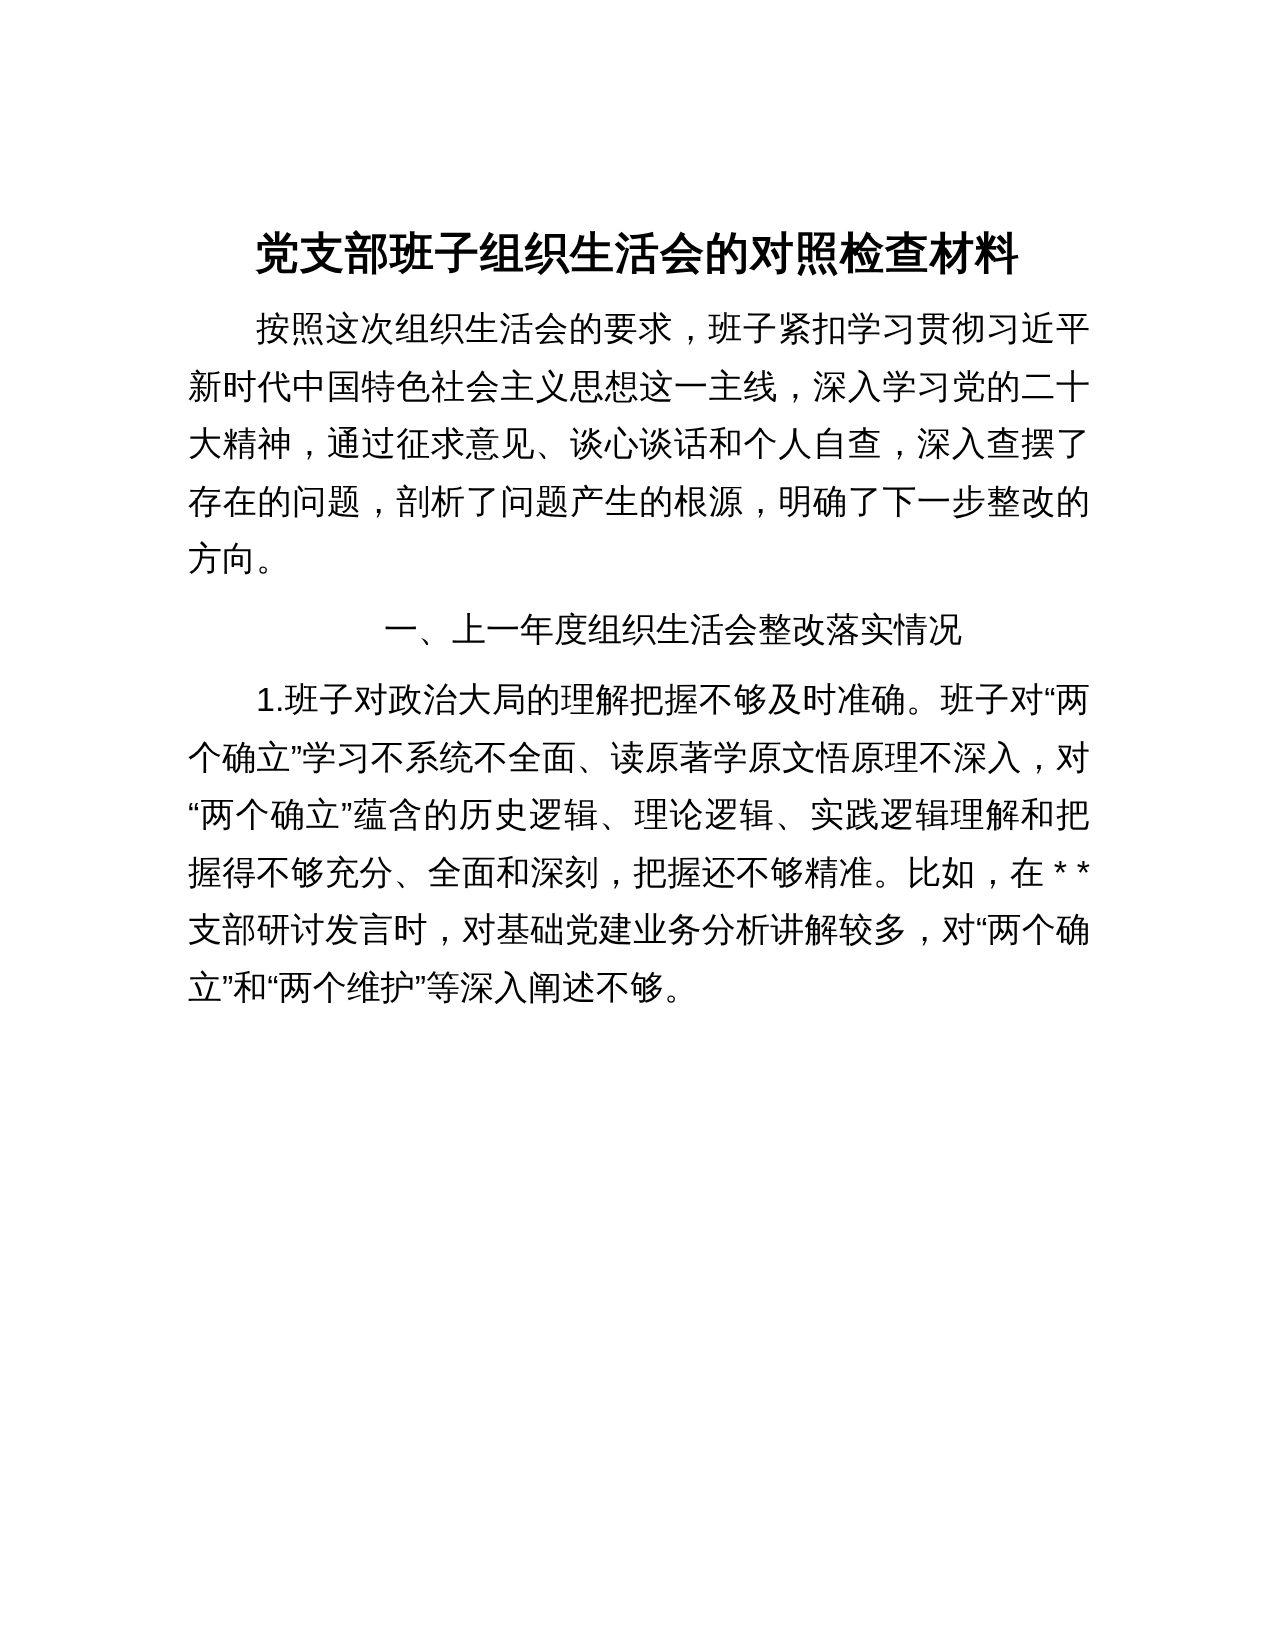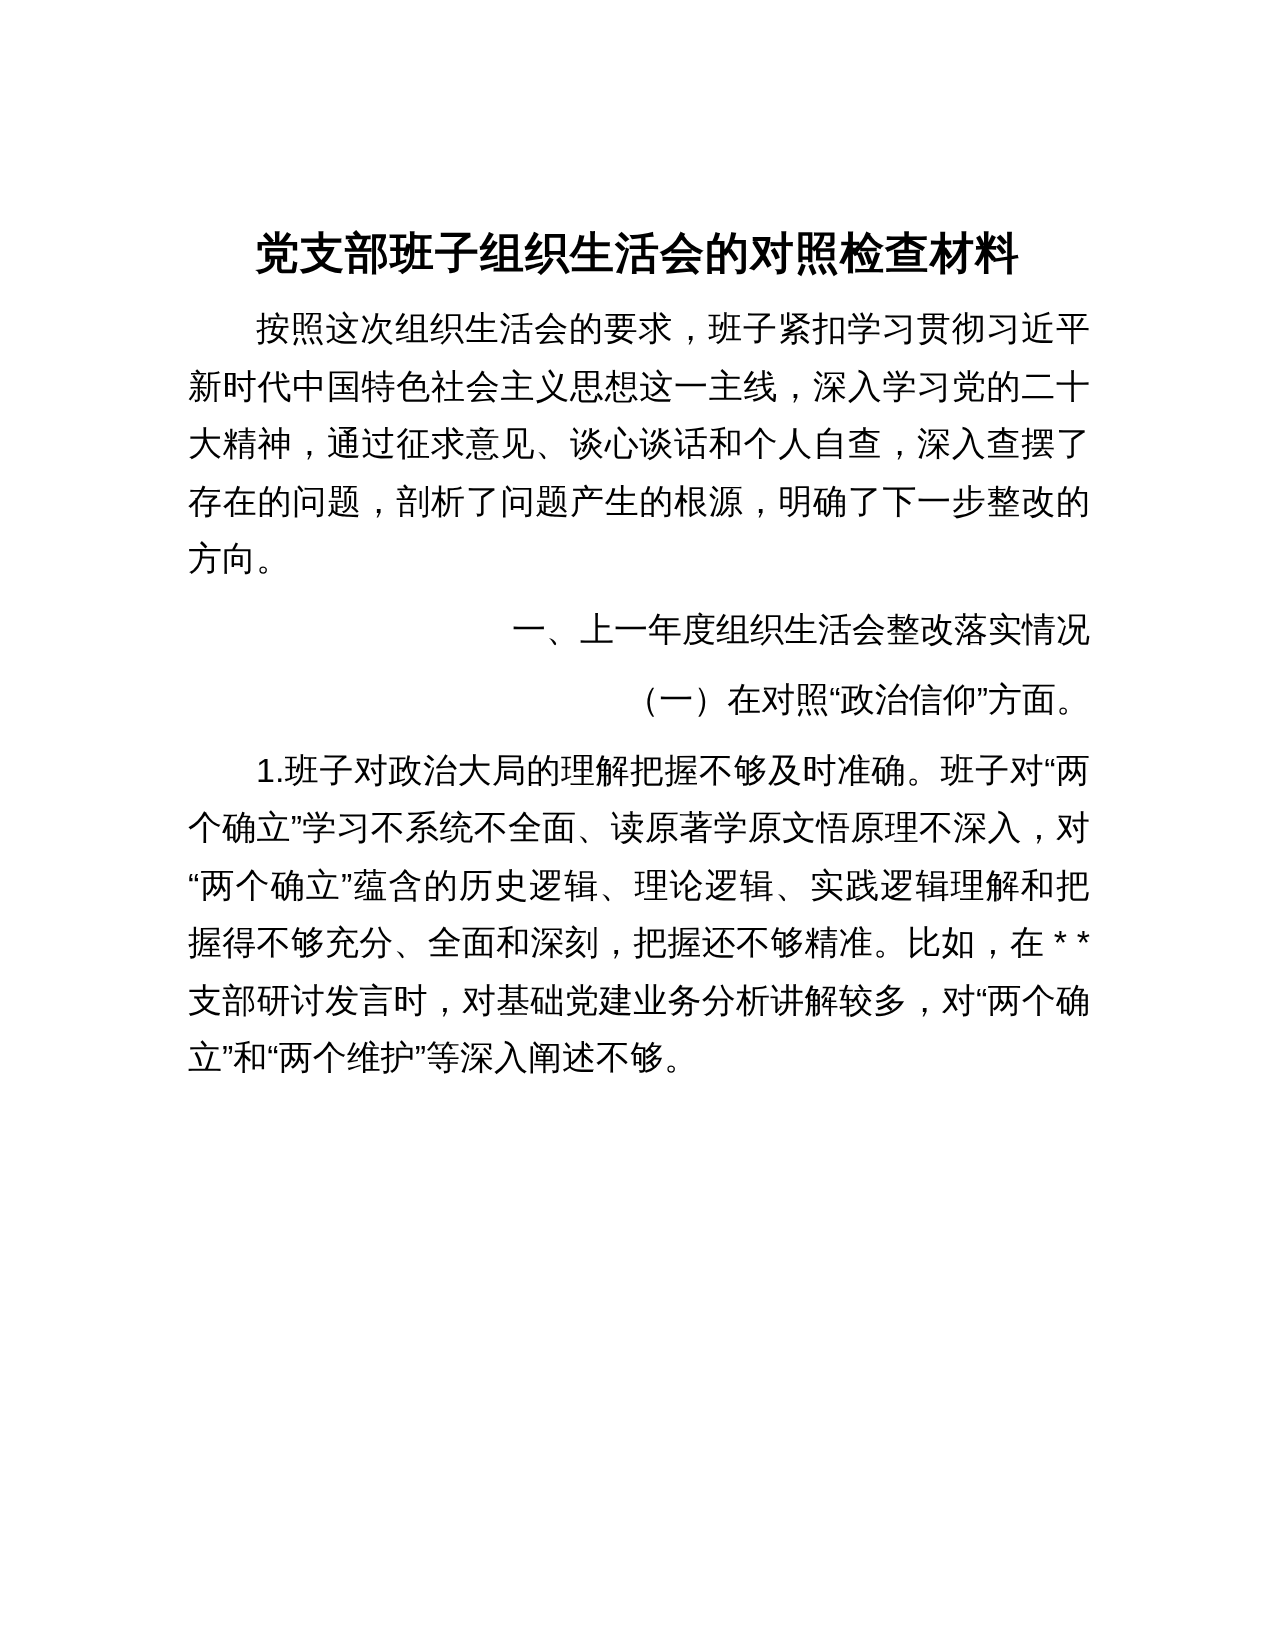--- a/index.html
+++ b/index.html
@@ -36,27 +36,26 @@
     line-height: 57.5px;
     text-align: justify;
     text-indent: 2em;
     word-break: break-all;
     overflow-wrap: break-word;
   }
   .doc-body p:first-child {
     margin-top: 0;
   }
   .doc-body p.heading {
-    text-align: right;
+    text-align: center;
   }
 </style>
 </head>
 <body>
 
 <div class="page">
   <h1 class="doc-title">党支部班子组织生活会的对照检查材料</h1>
   <div class="doc-body">
       <p class="paragraph">按照这次组织生活会的要求，班子紧扣学习贯彻习近平新时代中国特色社会主义思想这一主线，深入学习党的二十大精神，通过征求意见、谈心谈话和个人自查，深入查摆了存在的问题，剖析了问题产生的根源，明确了下一步整改的方向。</p>
       <p class="heading">一、上一年度组织生活会整改落实情况</p>
-      <p class="heading">（一）在对照“政治信仰”方面。</p>
       <p class="paragraph">1.班子对政治大局的理解把握不够及时准确。班子对“两个确立”学习不系统不全面、读原著学原文悟原理不深入，对“两个确立”蕴含的历史逻辑、理论逻辑、实践逻辑理解和把握得不够充分、全面和深刻，把握还不够精准。比如，在 * * 支部研讨发言时，对基础党建业务分析讲解较多，对“两个确立”和“两个维护”等深入阐述不够。</p>
     </div>
 </div>
 
 </body></html>

